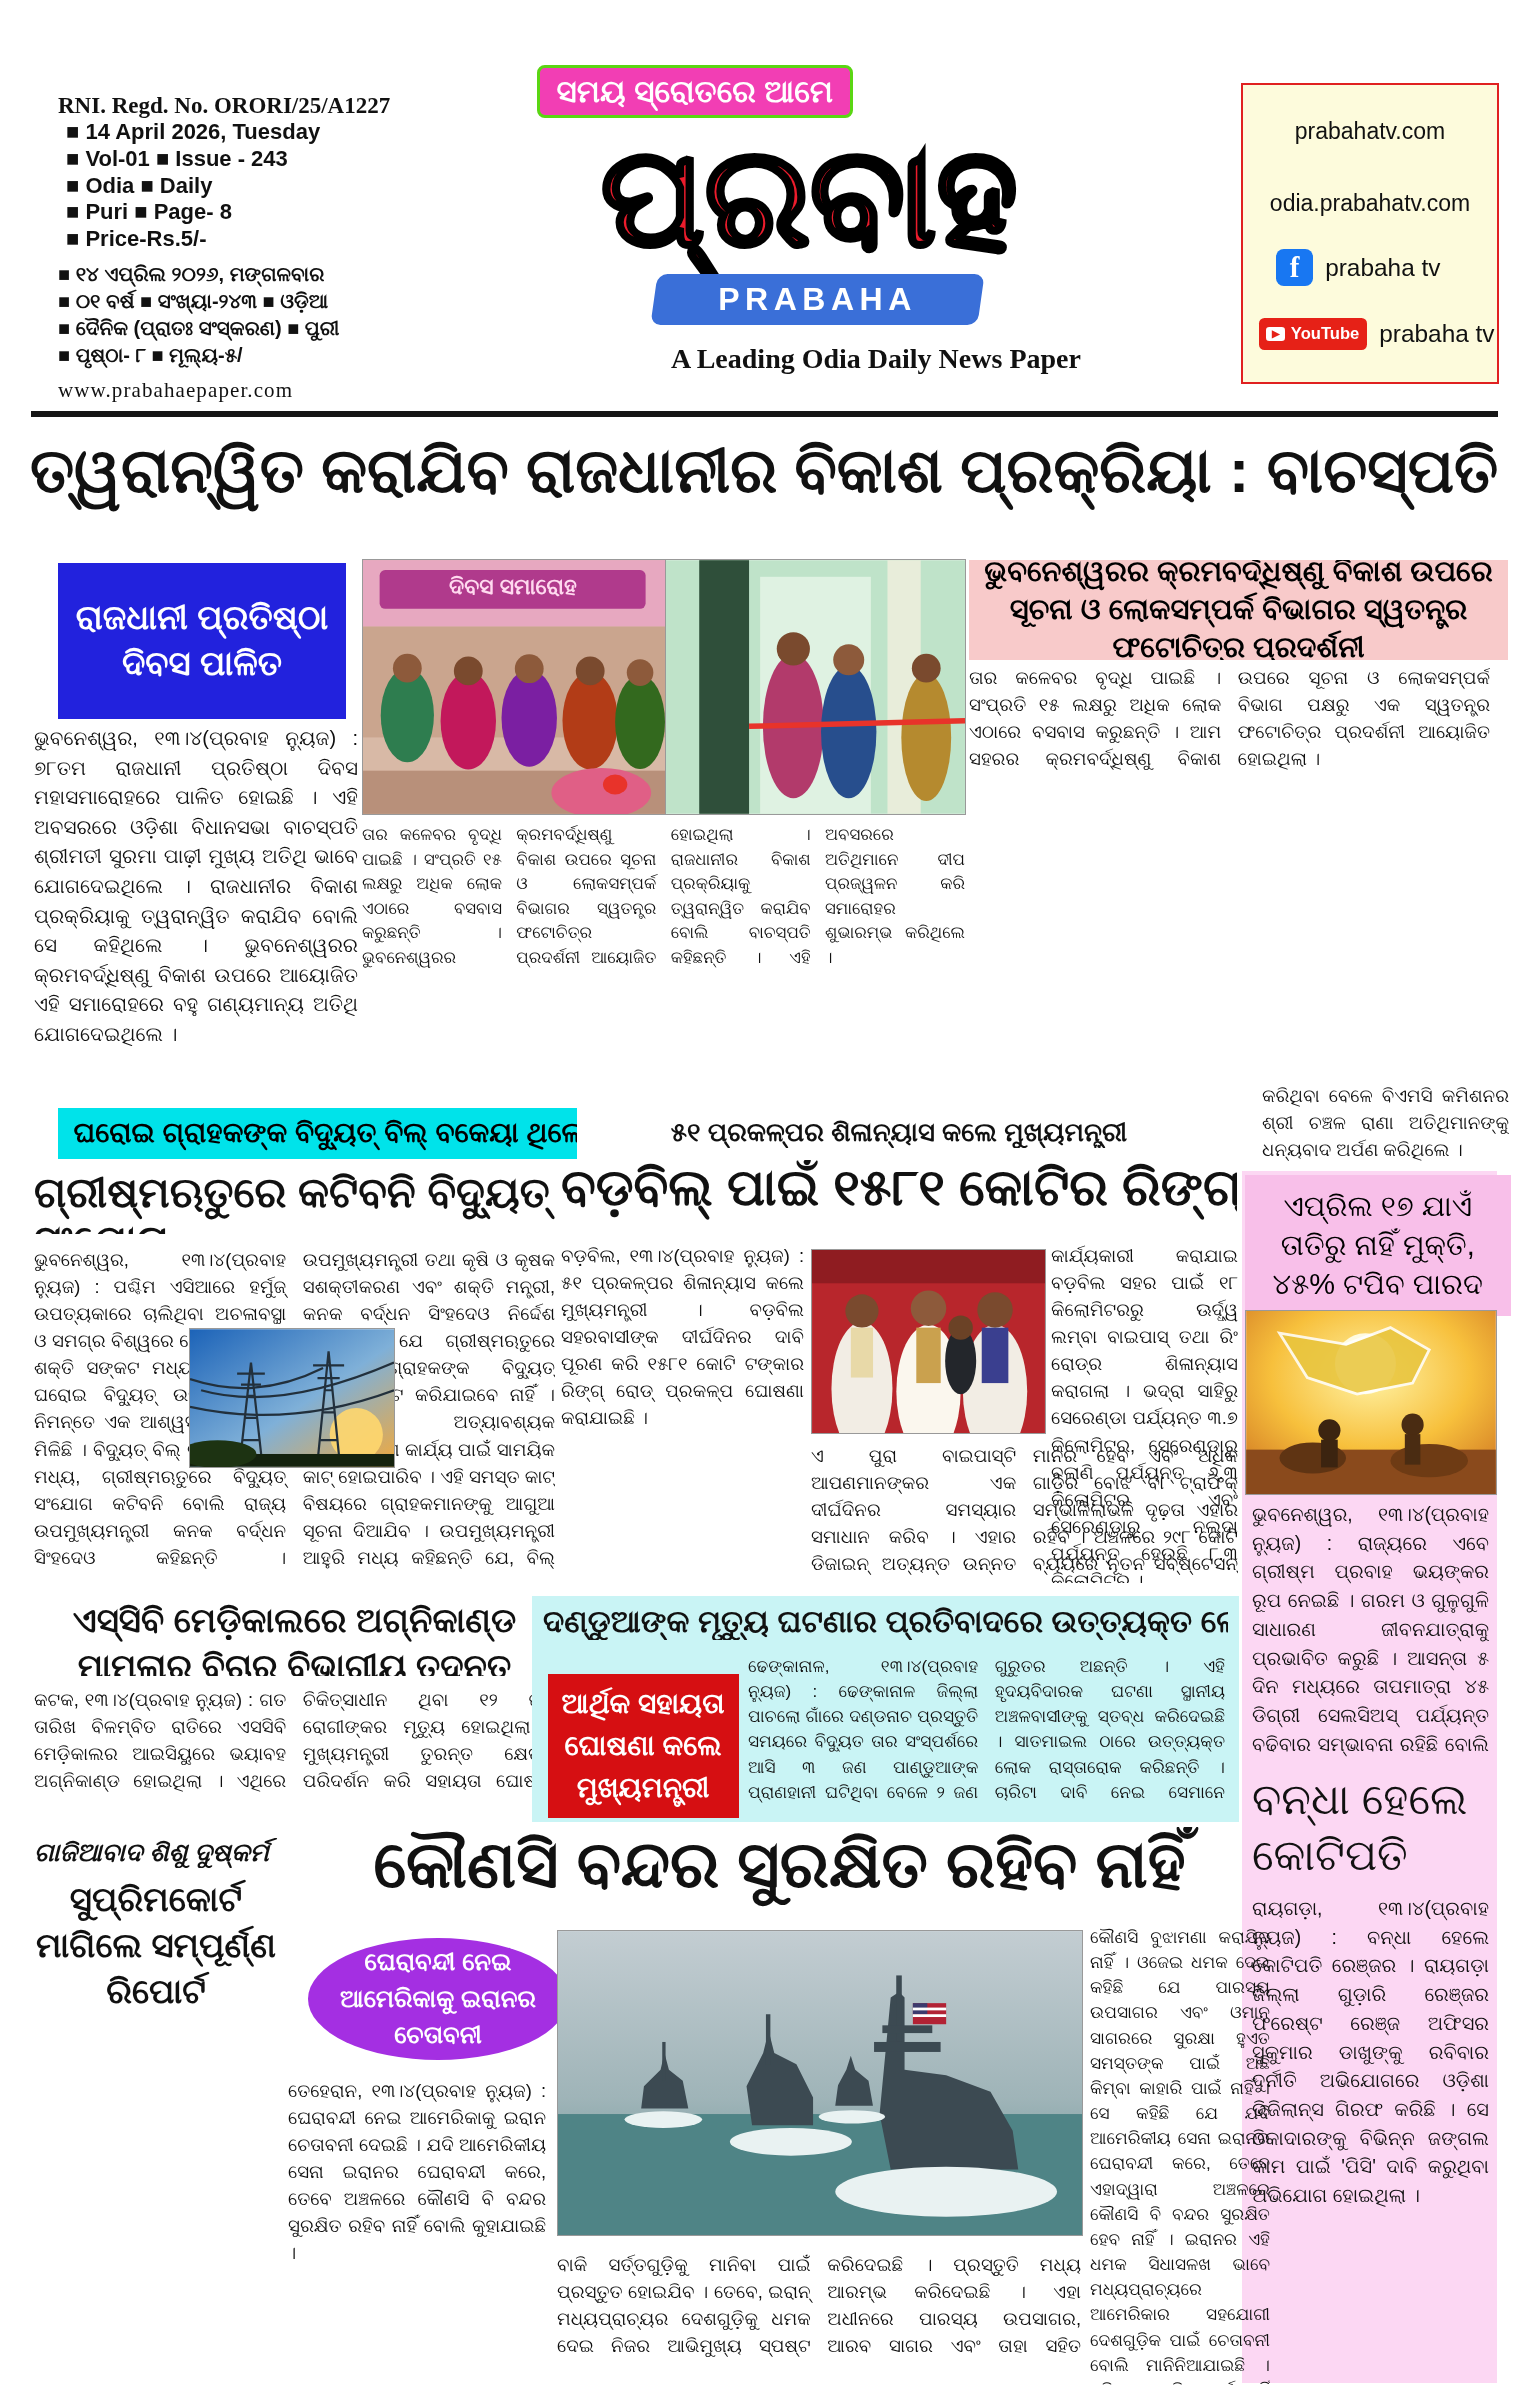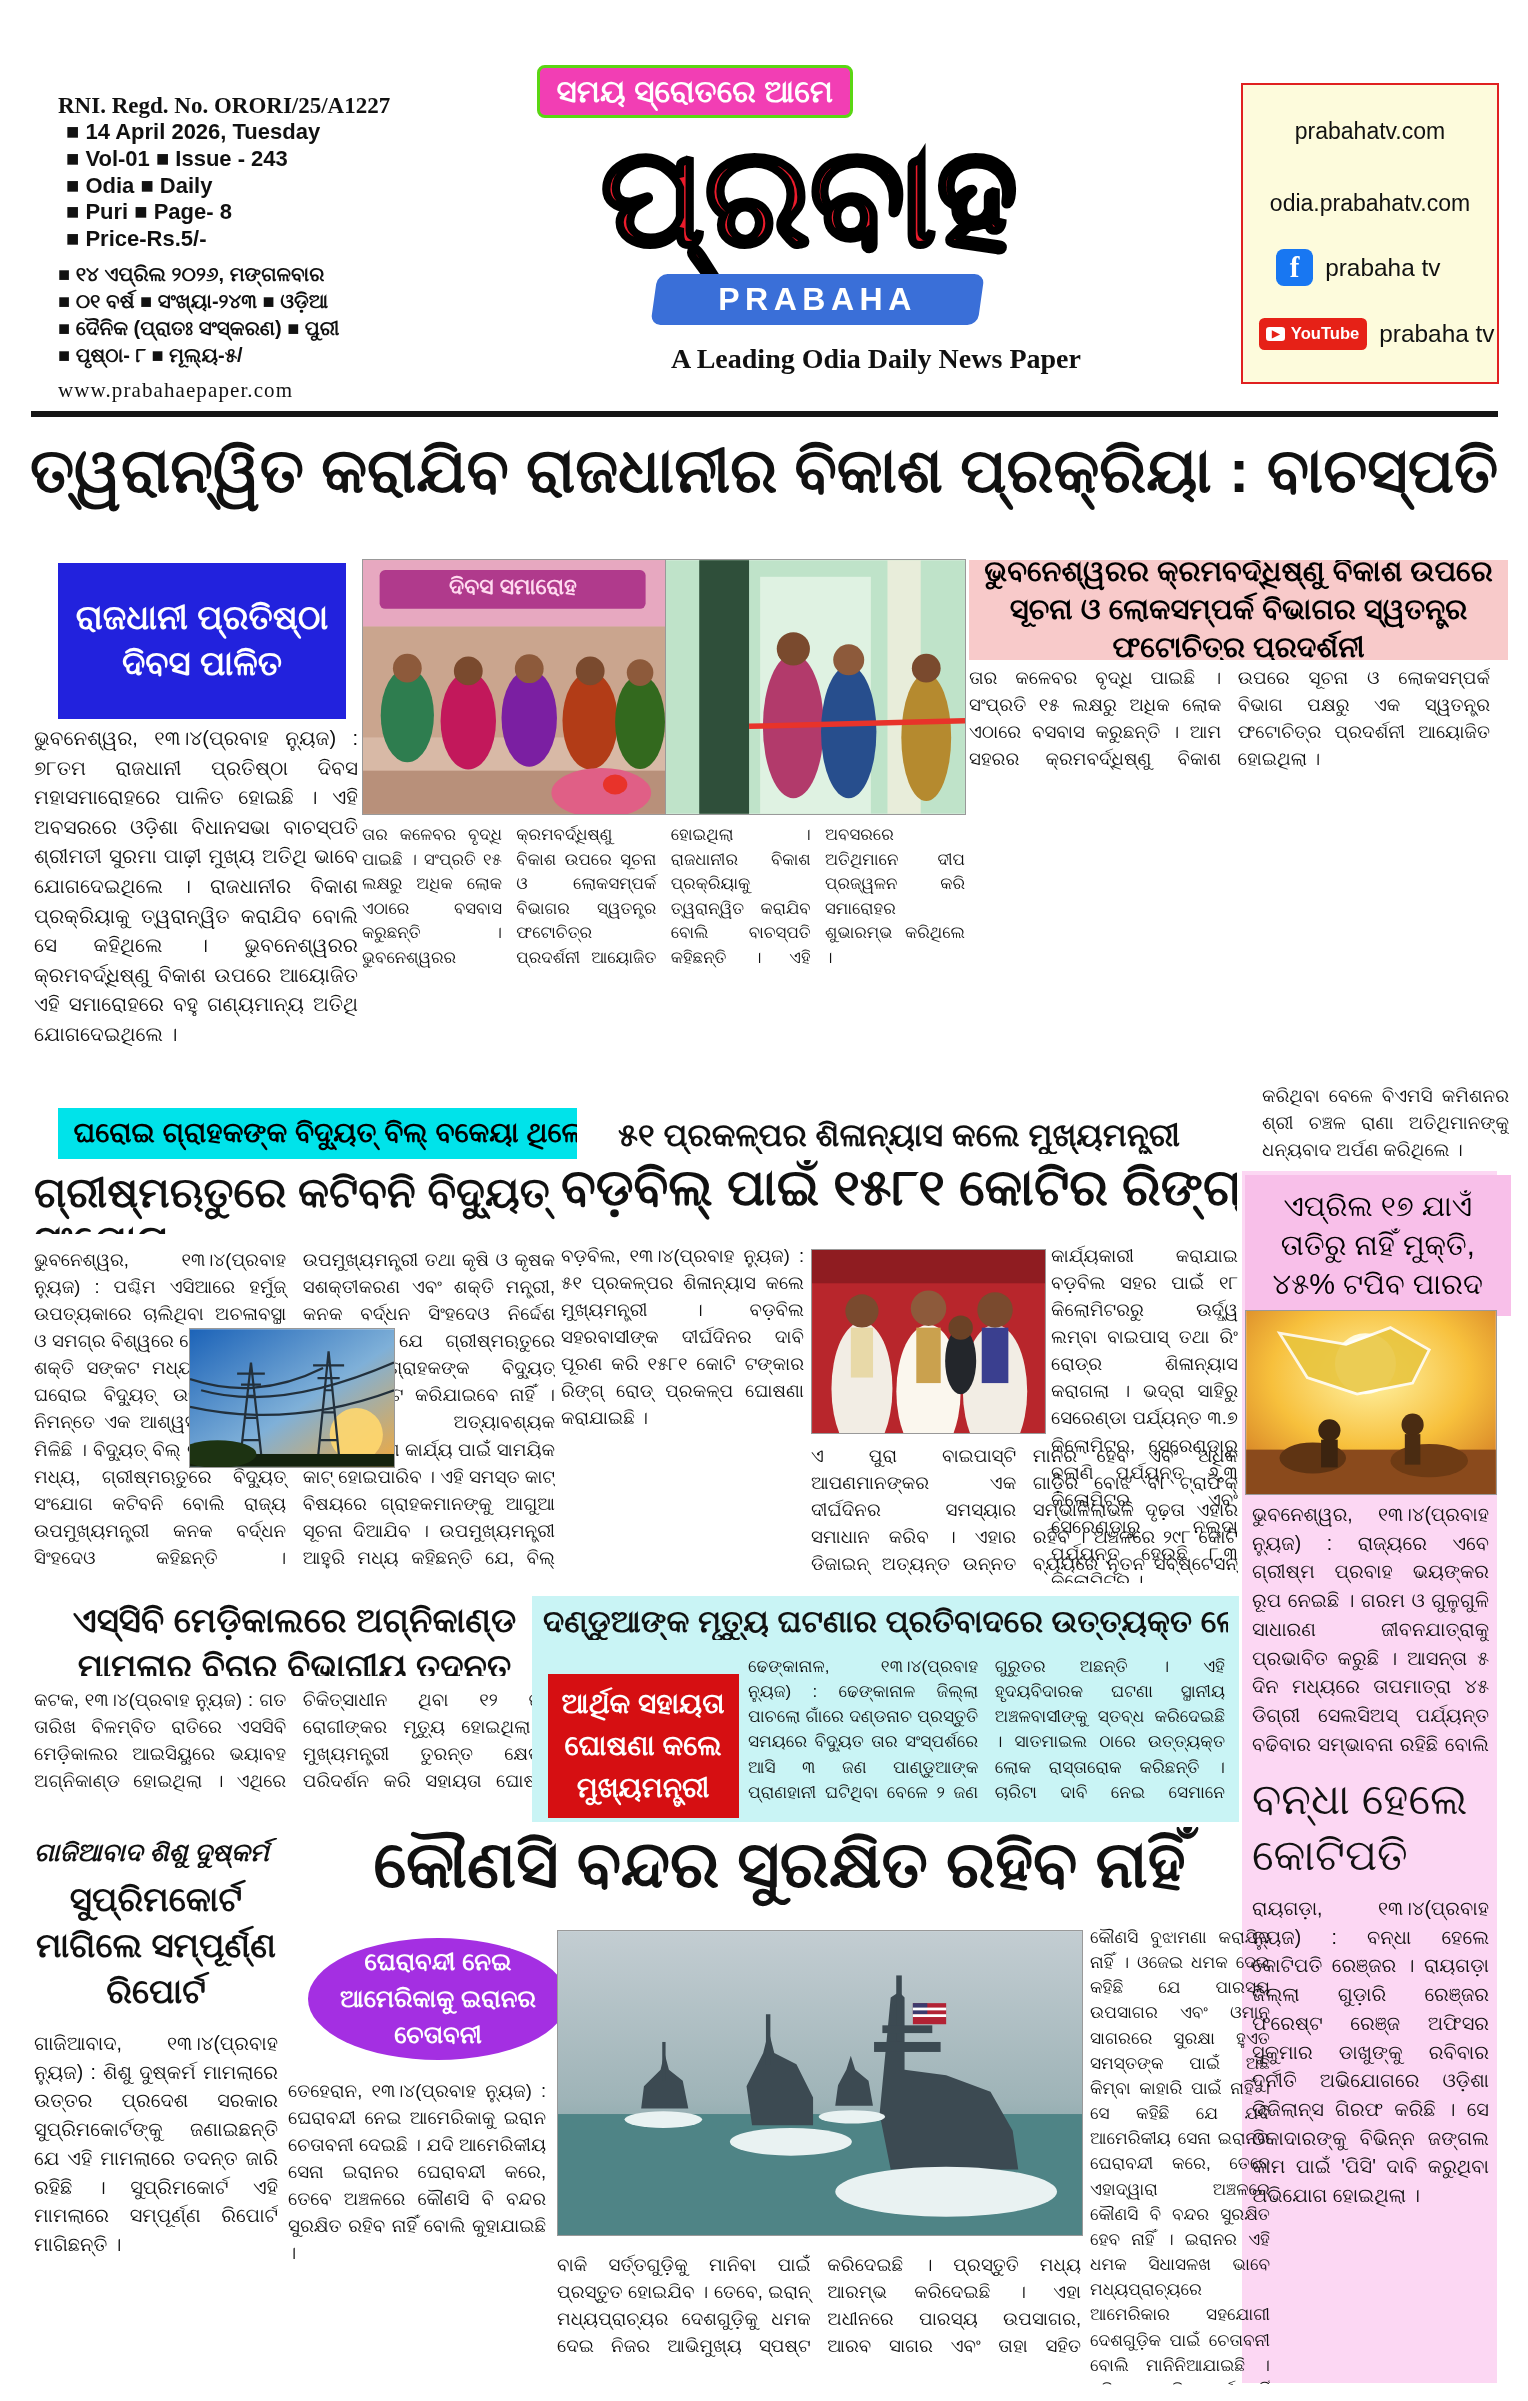--- a/index.html
+++ b/index.html
@@ -41,21 +41,21 @@
                  white-space:nowrap;overflow:hidden;}
 
   .box-blue{background:#2222dd;color:#fff;font-weight:bold;font-size:34px;text-align:center;
             display:flex;align-items:center;justify-content:center;line-height:1.35;padding:5.5px;}
   .box-pink{background:#f8caca;color:#000;font-weight:bold;font-size:29px;text-align:center;
             display:flex;align-items:center;justify-content:center;line-height:1.3;padding:3.3px 9px;overflow:hidden;}
   .kicker-cyan{background:#00e3ea;color:#000;font-weight:bold;font-size:28px;
                display:flex;align-items:center;padding:0 15.5px;overflow:hidden;white-space:nowrap;}
   .headline-md{font-weight:bold;font-size:42px;line-height:1.15;overflow:hidden;}
   .headline-lg{font-weight:bold;font-size:51px;line-height:1.1;overflow:hidden;text-align:center;white-space:nowrap;}
-  .kicker-plain{font-weight:bold;font-size:32px;text-align:center;white-space:nowrap;overflow:hidden;}
+  .kicker-plain{font-weight:bold;font-size:26px;text-align:center;white-space:nowrap;overflow:hidden;}
   .cyan-panel{background:#c9f4f5;}
   .red-box{background:#d60f12;color:#fff;font-weight:bold;font-size:28px;text-align:center;
            display:flex;align-items:center;justify-content:center;line-height:1.5;padding:4px;}
   .rail{background:#fcd7f3;}
   .heat-box{background:#f8bfe9;color:#000;font-weight:normal;font-size:29px;text-align:center;
             display:flex;align-items:center;justify-content:center;line-height:1.35;padding:4.4px 7.8px;overflow:hidden;}
   .headline-rail{font-weight:normal;font-size:43px;line-height:1.3;text-align:left;overflow:hidden;}
   .kicker-italic{font-weight:bold;font-style:italic;font-size:25.5px;text-align:center;white-space:nowrap;overflow:hidden;}
   .headline-sm{font-weight:bold;font-size:34px;line-height:1.35;text-align:center;overflow:hidden;}
   .headline-port{font-weight:bold;font-size:65px;text-align:center;white-space:nowrap;overflow:hidden;}
@@ -240,21 +240,20 @@
   <div class="bodytext cols2 abs" style="left:34px;top:1686px;width:521px;height:133px;">କଟକ, ୧୩।୪(ପ୍ରବାହ ନ୍ୟୁଜ) : ଗତ ତାରିଖ ବିଳମ୍ବିତ ରାତିରେ ଏସସିବି ମେଡ଼ିକାଲର ଆଇସିୟୁରେ ଭୟାବହ ଅଗ୍ନିକାଣ୍ଡ ହୋଇଥିଲା । ଏଥିରେ ଚିକିତ୍ସାଧୀନ ଥିବା ୧୨ ଜଣ ରୋଗୀଙ୍କର ମୃତ୍ୟୁ ହୋଇଥିଲା । ମୁଖ୍ୟମନ୍ତ୍ରୀ ତୁରନ୍ତ କ୍ଷେତ୍ର ପରିଦର୍ଶନ କରି ସହାୟତା ଘୋଷଣା କରିବା ସହିତ ବିଚାର ବିଭାଗୀୟ ତଦନ୍ତ ପାଇଁ ନିର୍ଦ୍ଦେଶ ଦେଇଥିଲେ ।</div>
 
   <div class="cyan-panel abs" style="left:532px;top:1596px;width:707px;height:226px;">
     <div class="abs" style="left:11px;top:7.8px;width:685px;font-weight:bold;font-size:31px;text-align:center;white-space:nowrap;overflow:hidden;">ଦଣ୍ଡୁଆଙ୍କ ମୃତ୍ୟୁ ଘଟଣାର ପ୍ରତିବାଦରେ ଉତ୍ତ୍ୟକ୍ତ ଲୋକଙ୍କ ରାସ୍ତାରୋକ</div>
     <div class="red-box abs" style="left:15.5px;top:78px;width:183px;height:136px;">ଆର୍ଥିକ ସହାୟତା ଘୋଷଣା କଲେ ମୁଖ୍ୟମନ୍ତ୍ରୀ</div>
     <div class="bodytext cols2 abs" style="left:216px;top:58px;width:477px;height:161px;font-size:17px;">ଢେଙ୍କାନାଳ, ୧୩।୪(ପ୍ରବାହ ନ୍ୟୁଜ) : ଢେଙ୍କାନାଳ ଜିଲ୍ଲା ପାଚଲୋ ଗାଁରେ ଦଣ୍ଡନାଚ ପ୍ରସ୍ତୁତି ସମୟରେ ବିଦ୍ୟୁତ ତାର ସଂସ୍ପର୍ଶରେ ଆସି ୩ ଜଣ ପାଣ୍ଡୁଆଙ୍କ ପ୍ରାଣହାନୀ ଘଟିଥିବା ବେଳେ ୨ ଜଣ ଗୁରୁତର ଅଛନ୍ତି । ଏହି ହୃଦୟବିଦାରକ ଘଟଣା ସ୍ଥାନୀୟ ଅଞ୍ଚଳବାସୀଙ୍କୁ ସ୍ତବ୍ଧ କରିଦେଇଛି । ସାତମାଇଲ ଠାରେ ଉତ୍ତ୍ୟକ୍ତ ଲୋକ ରାସ୍ତାରୋକ କରିଛନ୍ତି । ଚାରିଟା ଦାବି ନେଇ ସେମାନେ ଆନ୍ଦୋଳନ କରୁଛନ୍ତି । ବିଦ୍ୟୁତ ବିଭାଗର ଅବହେଳା ପାଇଁ ୩ଟି ମୂଲ୍ୟବାନ ଜୀବନ ଅକାଳରେ ଚାଲିଯାଇଥିବା ଲୋକେ ଅଭିଯୋଗ କରିଛନ୍ତି । ରାସ୍ତାରୋକ ଯୋଗୁଁ ଗାଡ଼ି ମୋଟର ଚଳାଚଳ ବନ୍ଦ ରହିଛି । ଅନ୍ୟପଟେ ଏହି ଘଟଣାରେ ପ୍ରତି ସମବେଦନା ଜଣାଇ ମୁଖ୍ୟମନ୍ତ୍ରୀ ପ୍ରତ୍ୟେକ ମୃତକଙ୍କ ପରିବାରକୁ ୪ ଲକ୍ଷ ଟଙ୍କାର ଆର୍ଥିକ ସହାୟତା ଘୋଷଣା କରିଛନ୍ତି ।</div>
   </div>
 
   <div class="kicker-italic abs" style="left:34px;top:1838px;width:244px;">ଗାଜିଆବାଦ ଶିଶୁ ଦୁଷ୍କର୍ମ ମାମଲା</div>
   <div class="headline-sm abs" style="left:34px;top:1877px;width:244px;height:139px;">ସୁପ୍ରିମକୋର୍ଟ ମାଗିଲେ ସମ୍ପୂର୍ଣ୍ଣ ରିପୋର୍ଟ</div>
-  <div class="bodytext abs" style="left:34px;top:2029px;width:244px;height:355px;font-size:19.4px;">ଗାଜିଆବାଦ, ୧୩।୪(ପ୍ରବାହ ନ୍ୟୁଜ) : ଶିଶୁ ଦୁଷ୍କର୍ମ ମାମଲାରେ ଉତ୍ତର ପ୍ରଦେଶ ସରକାର ସୁପ୍ରିମକୋର୍ଟଙ୍କୁ ଜଣାଇଛନ୍ତି ଯେ ଏହି ମାମଲାରେ ତଦନ୍ତ ଜାରି ରହିଛି । ସୁପ୍ରିମକୋର୍ଟ ଏହି ମାମଲାରେ ସମ୍ପୂର୍ଣ୍ଣ ରିପୋର୍ଟ ମାଗିଛନ୍ତି ।</div>
 
   <div class="headline-port abs" style="left:286px;top:1827px;width:987px;height:94px;">କୌଣସି ବନ୍ଦର ସୁରକ୍ଷିତ ରହିବ ନାହିଁ</div>
   <div class="ellipse abs" style="left:308px;top:1938px;width:222px;height:100px;">ଘେରାବନ୍ଦୀ ନେଇ ଆମେରିକାକୁ ଇରାନର ଚେତାବନୀ</div>
   <div class="bodytext abs" style="left:288px;top:2077px;width:258px;height:308px;">ତେହେରାନ, ୧୩।୪(ପ୍ରବାହ ନ୍ୟୁଜ) : ଘେରାବନ୍ଦୀ ନେଇ ଆମେରିକାକୁ ଇରାନ ଚେତାବନୀ ଦେଇଛି । ଯଦି ଆମେରିକୀୟ ସେନା ଇରାନର ଘେରାବନ୍ଦୀ କରେ, ତେବେ ଅଞ୍ଚଳରେ କୌଣସି ବି ବନ୍ଦର ସୁରକ୍ଷିତ ରହିବ ନାହିଁ ବୋଲି କୁହାଯାଇଛି ।</div>
 
   <div class="photo abs" style="left:557px;top:1930px;width:524px;height:304px;">
     <svg width="524" height="304" viewBox="0 0 945 548" xmlns="http://www.w3.org/2000/svg">
       <defs>
         <linearGradient id="sea" x1="0" y1="0" x2="0" y2="1">
           <stop offset="0" stop-color="#c3cdd2"></stop>

